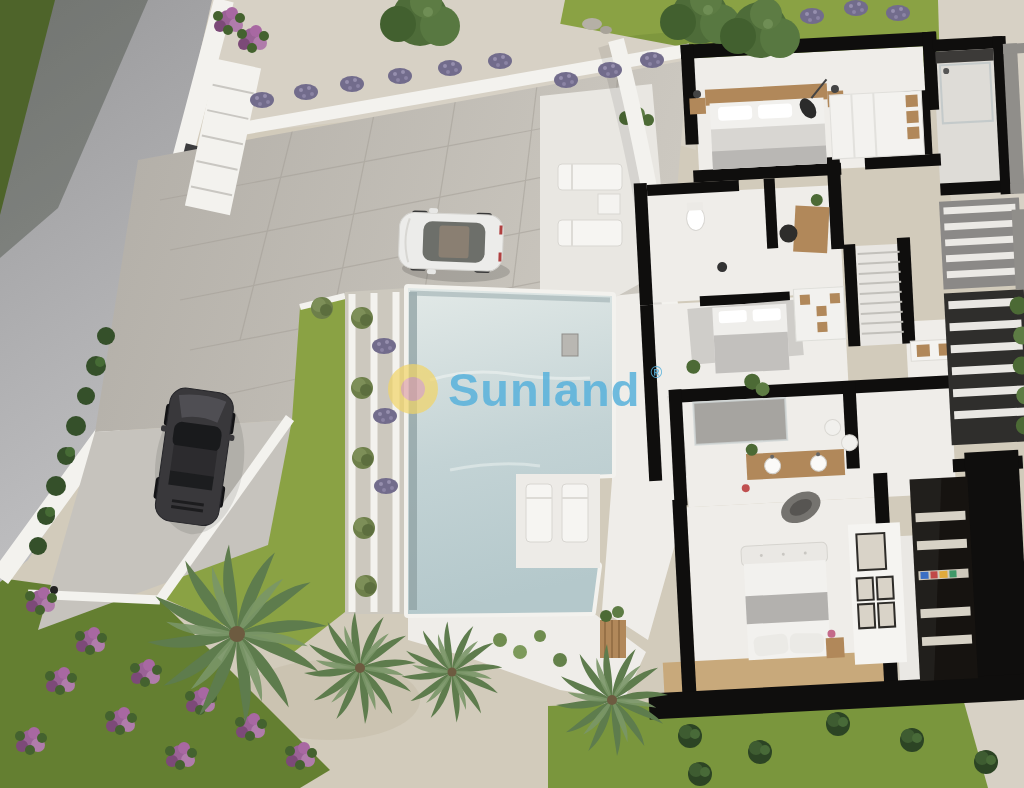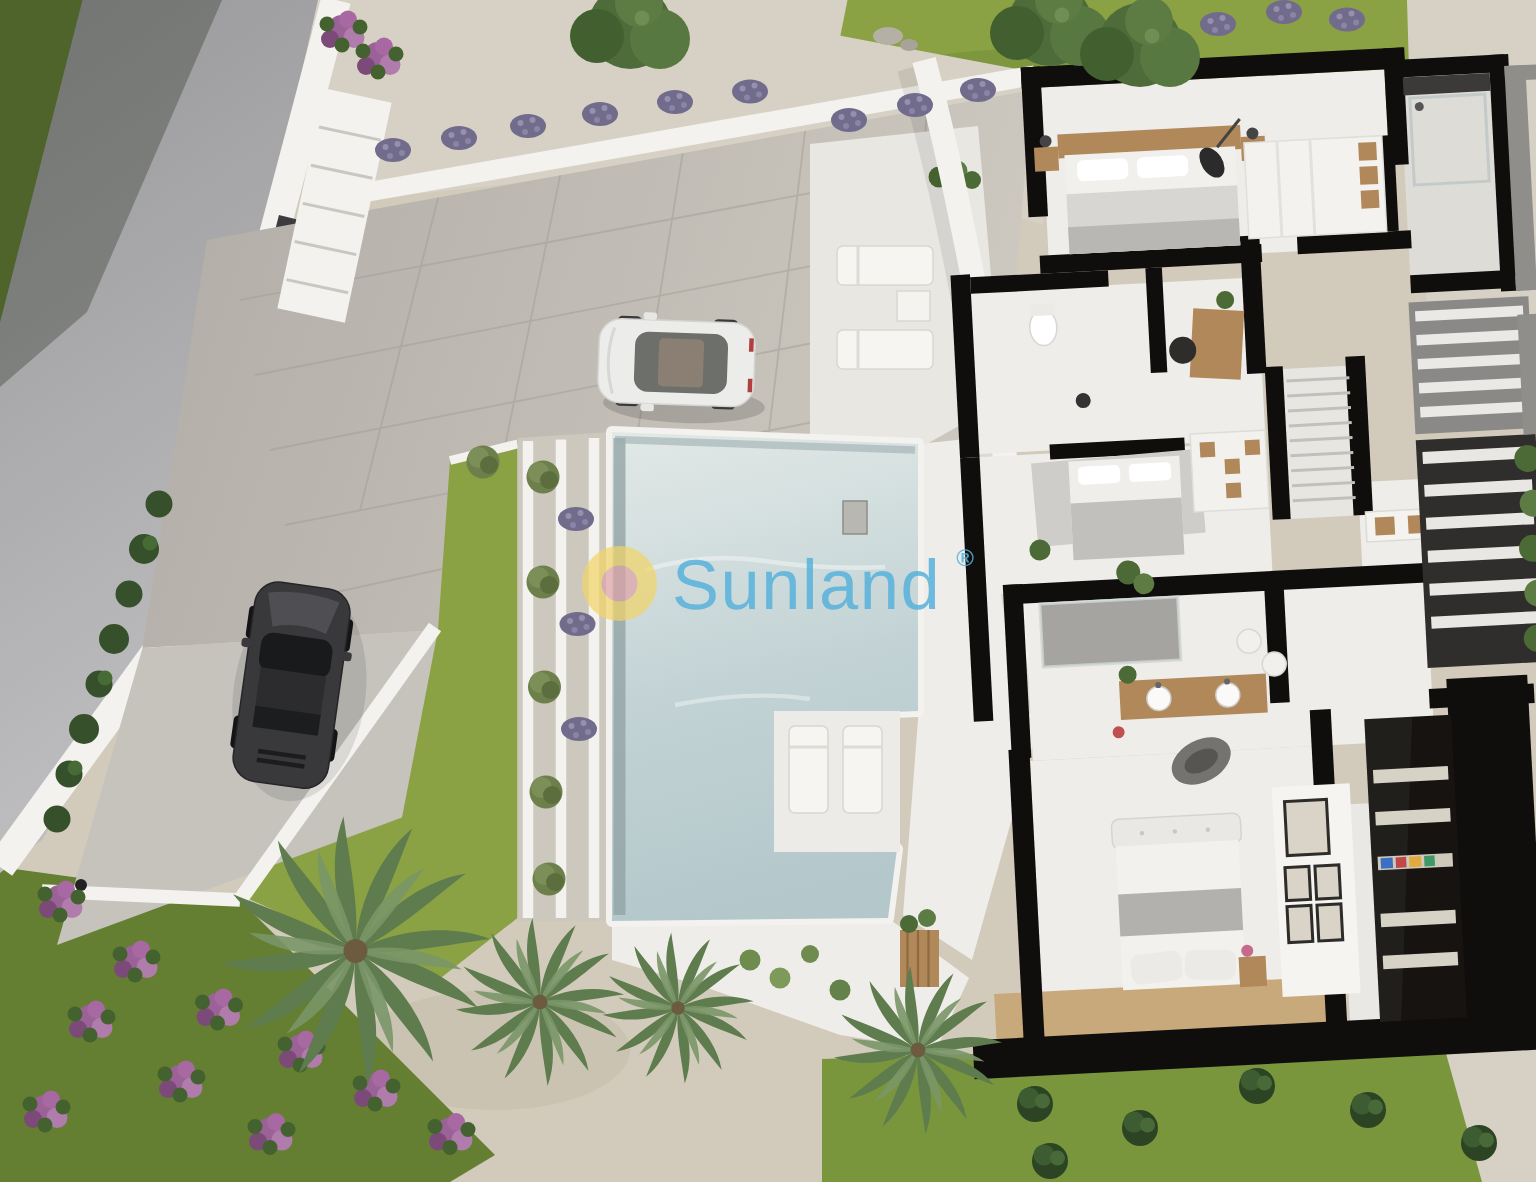--- a/index.html
+++ b/index.html
@@ -19,21 +19,21 @@
   .fol{fill:var(--foliage,#4c6a35)}
   .palm{fill:var(--palm,#5e7c4d)}
   .palml{fill:var(--palm_light,#7a9668)}
   .lav{fill:var(--lavender,#726c8c)}
   .flw{fill:var(--flower,#9a6296)}
   .hedge{fill:var(--hedge,#35502a)}
   .frameg{fill:var(--frame_gray,#908e8a)}
   .watermark{position:absolute;left:388px;top:364px;display:flex;align-items:center;gap:10px;opacity:.85;z-index:5;}
   .wm-logo{width:50px;height:50px;border-radius:50%;border:13px solid var(--logo_yellow,#f2d566);
            background:var(--logo_pink,#dfa2a6);box-sizing:border-box;opacity:.82;}
-  .wm-text{font-size:47px;font-weight:normal;color:var(--watermark_blue,#58b2dc);letter-spacing:1px;line-height:1;}
+  .wm-text{font-size:47px;font-weight:bold;color:var(--watermark_blue,#58b2dc);letter-spacing:1px;line-height:1;}
   .wm-reg{font-size:16px;font-weight:bold;color:var(--watermark_blue,#58b2dc);align-self:flex-start;margin-top:0;}
 </style>
 </head>
 <body>
 
 <div class="stage">
 <svg width="1024" height="788" viewBox="0 0 1024 788">
   <defs>
     <linearGradient id="gradRoad" x1="0" y1="0" x2="0.25" y2="1">
       <stop offset="0" stop-color="#98989a"></stop>

